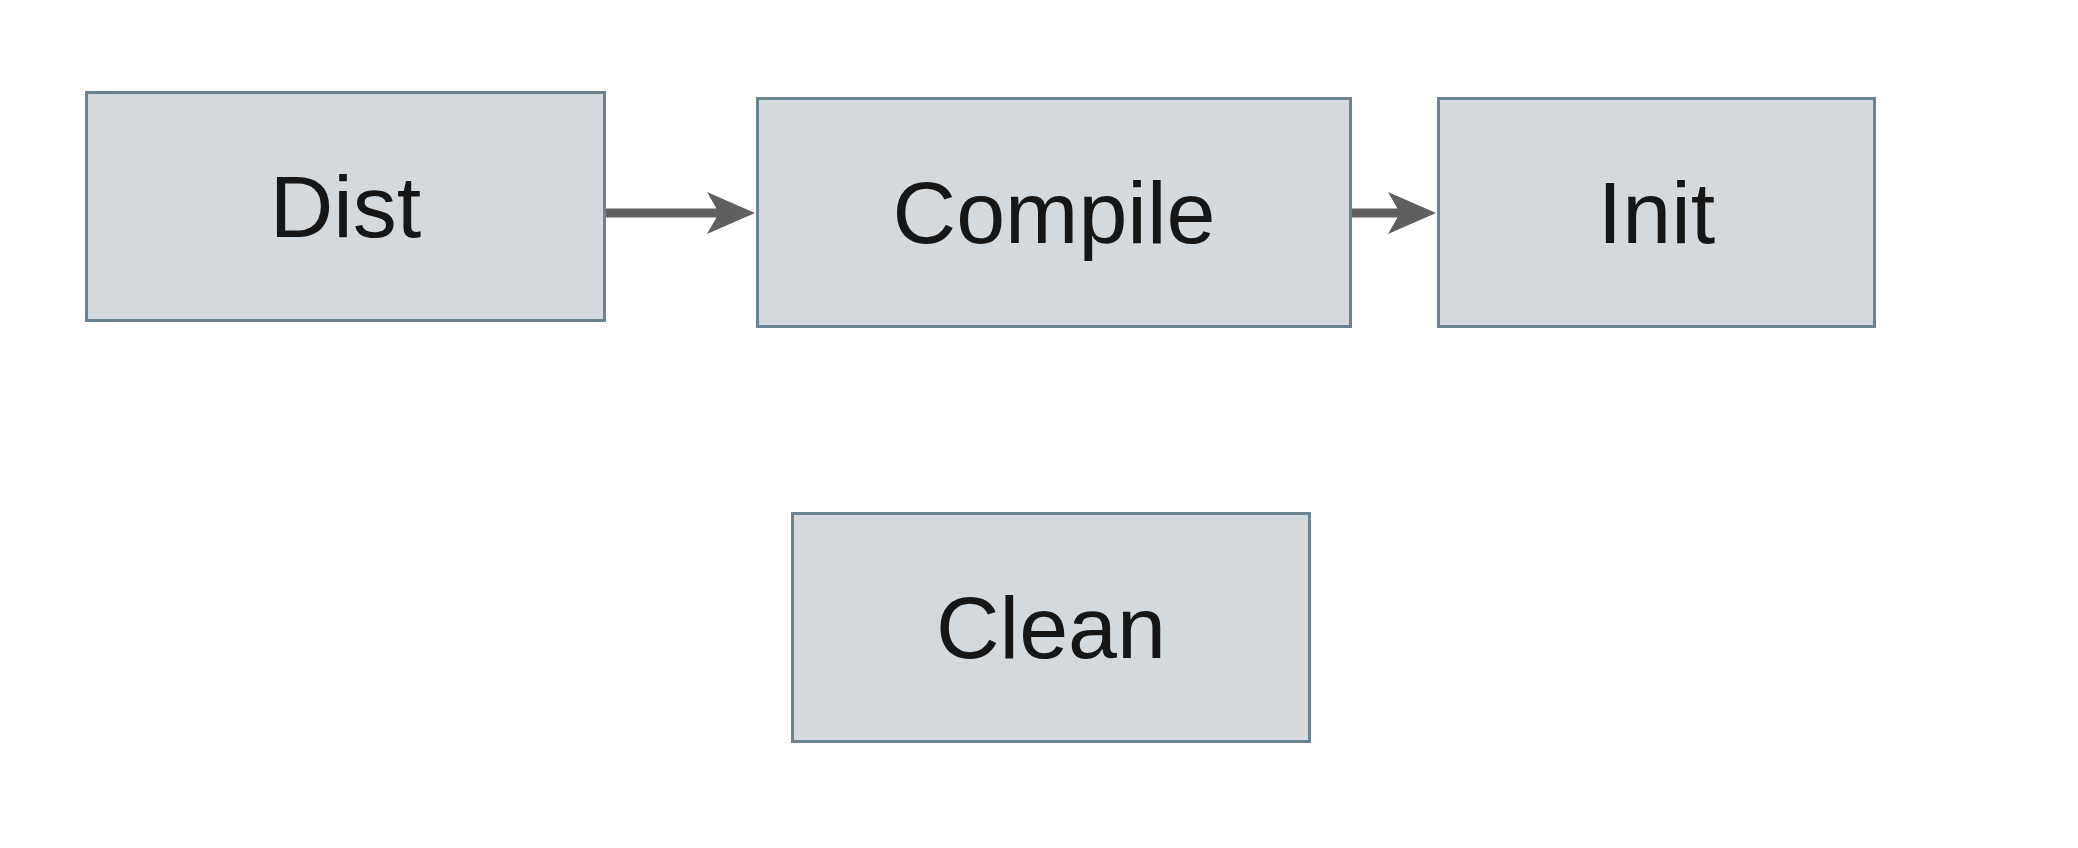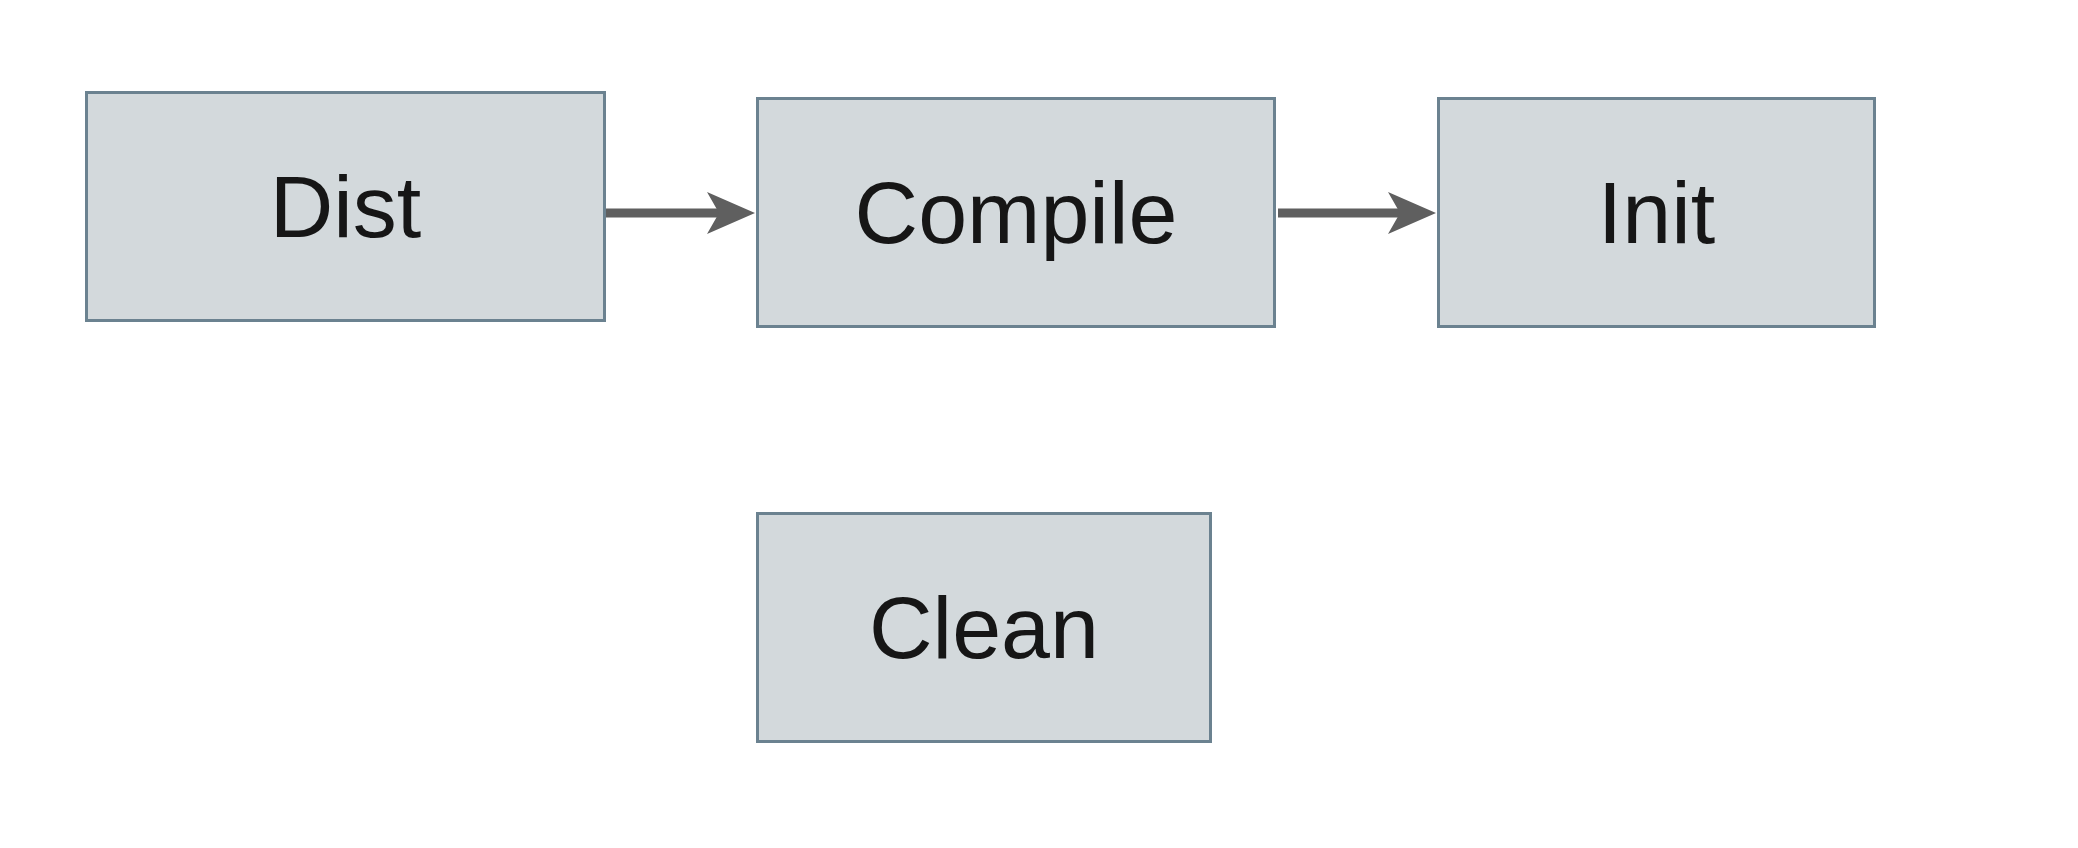--- a/index.html
+++ b/index.html
@@ -26,23 +26,23 @@
   }
   .node-label {
     font-size: 88px;
     font-weight: 400;
     line-height: 1;
     color: var(--text, #161616);
     white-space: nowrap;
     user-select: none;
   }
   #node-dist    { left: 73px;   top: 91px;  width: 521px; height: 231px; margin-left: 12px; }
-  #node-compile { left: 756px;  top: 97px;  width: 520px; height: 231px; }
+  #node-compile { left: 756px;  top: 97px;  width: 596px; height: 231px; }
   #node-init    { left: 1437px; top: 97px;  width: 439px; height: 231px; }
-  #node-clean   { left: 756px;  top: 512px; width: 456px; height: 231px; }
+  #node-clean   { left: 791px;  top: 512px; width: 520px; height: 231px; }
   .edges-layer {
     position: absolute;
     left: 0;
     top: 0;
     width: 2078px;
     height: 848px;
     pointer-events: none;
   }
   .edge-line {
     stroke: var(--arrow, #5f5f5f);

